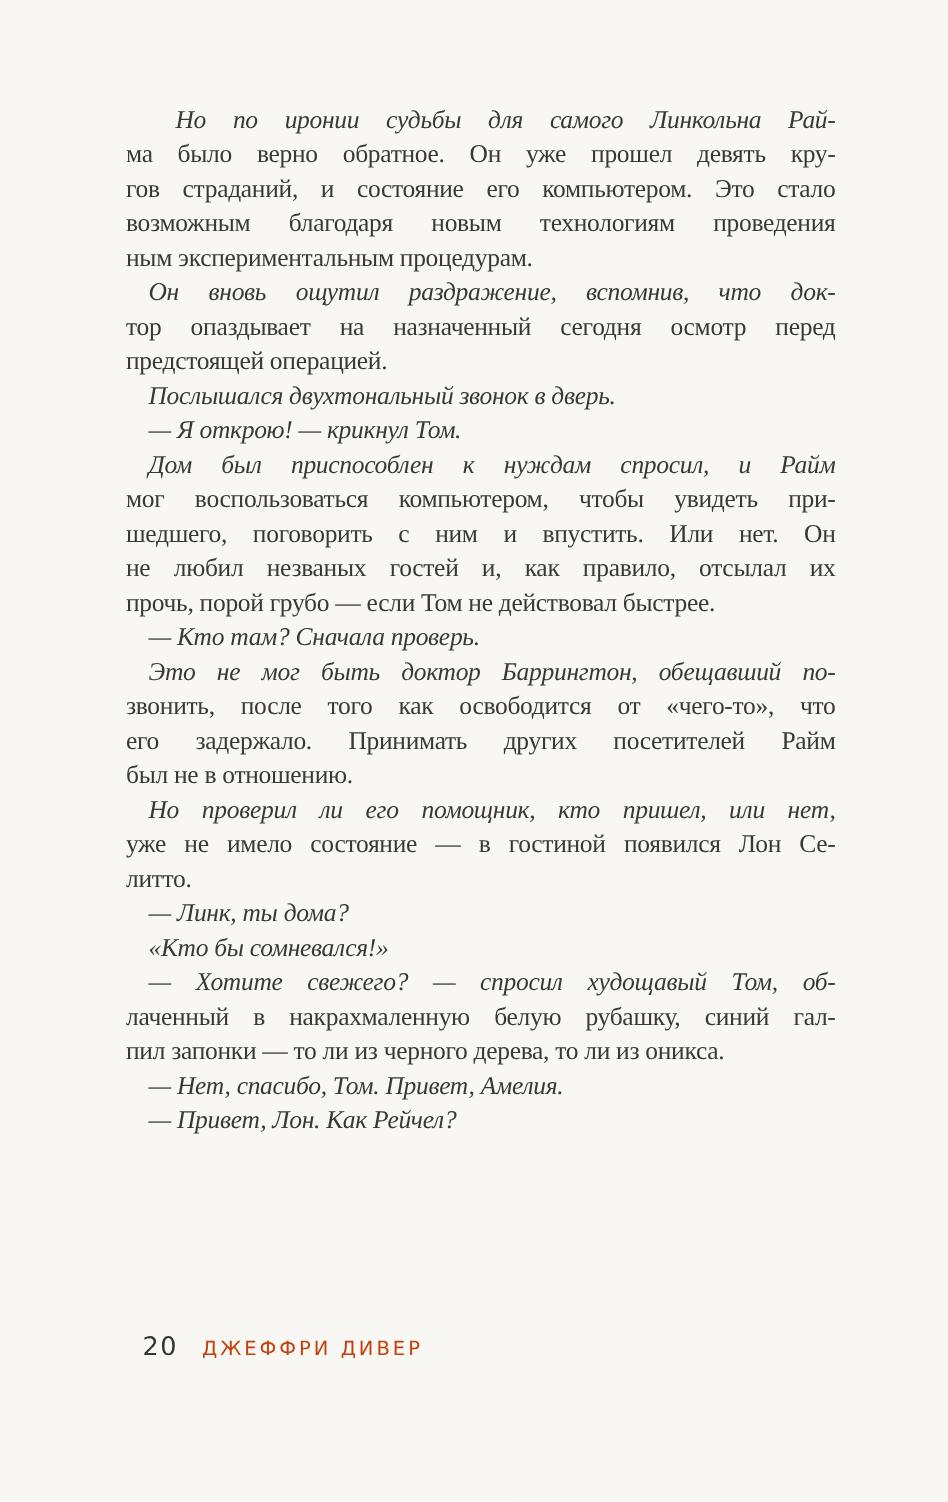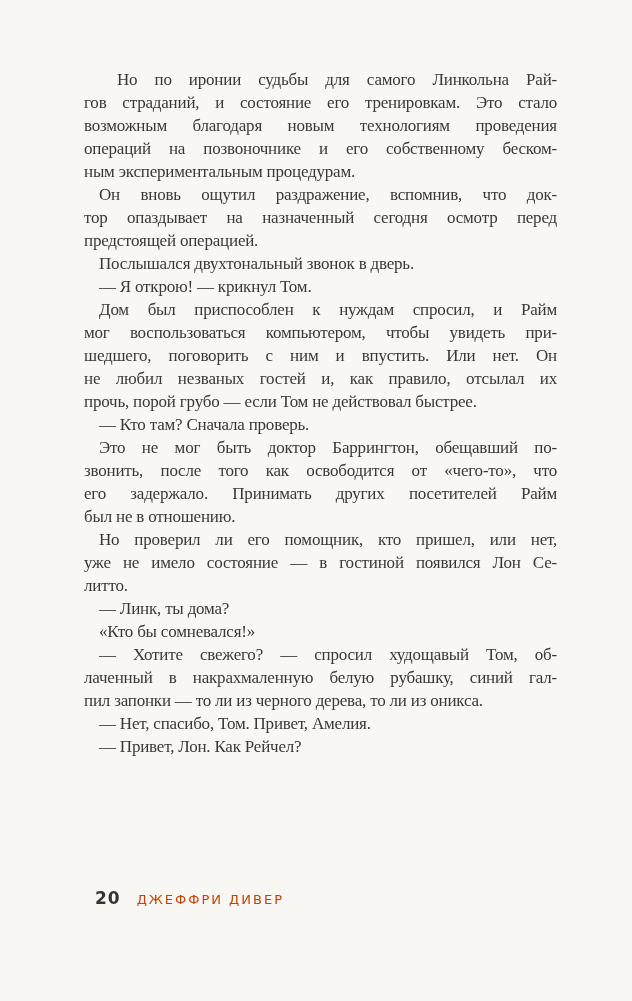--- a/index.html
+++ b/index.html
@@ -32,57 +32,58 @@
   .line {
     text-align: justify;
   }
   
   .line.just {
     text-align-last: justify;
   }
   
   .paragraph .line.first {
     text-indent: 15px;
+    font-style: italic;
   }
   
   .paragraph.lead .line.first {
     text-indent: 33px;
   }
   .footer {
     position: absolute;
     left: 95px;
     top: 888px;
     display: flex;
     align-items: baseline;
     gap: 16px;
     font-family: "DejaVu Sans", sans-serif;
   }
   .page-num {
     font-size: 17px;
-    font-weight: bold;
+    font-weight: normal;
     color: #343434;
     letter-spacing: 1px;
   }
   .running-title {
     font-size: 13px;
     color: #c2410c;
     letter-spacing: 2px;
     font-weight: 500;
   }
 </style>
 </head>
 <body>
 
 <div class="page" style="background: rgb(248, 247, 244);">
   <div class="text-block" style="color: rgb(58, 56, 54);">
       <div class="paragraph lead">
         <div class="line first just">Но по иронии судьбы для самого Линкольна Рай-</div>
-        <div class="line just">гов страданий, и состояние его тренировкам. Это стало</div>
+        <div class="line just">ма было верно обратное. Он уже прошел девять кру-</div>
+        <div class="line just">гов страданий, и состояние его компьютером. Это стало</div>
         <div class="line just">возможным благодаря новым технологиям проведения</div>
-        <div class="line just">операций на позвоночнике и его собственному беском-</div>
         <div class="line">ным экспериментальным процедурам.</div>
       </div>
       <div class="paragraph">
         <div class="line first just">Он вновь ощутил раздражение, вспомнив, что док-</div>
         <div class="line just">тор опаздывает на назначенный сегодня осмотр перед</div>
         <div class="line">предстоящей операцией.</div>
       </div>
       <div class="paragraph">
         <div class="line first">Послышался двухтональный звонок в дверь.</div>
       </div>

